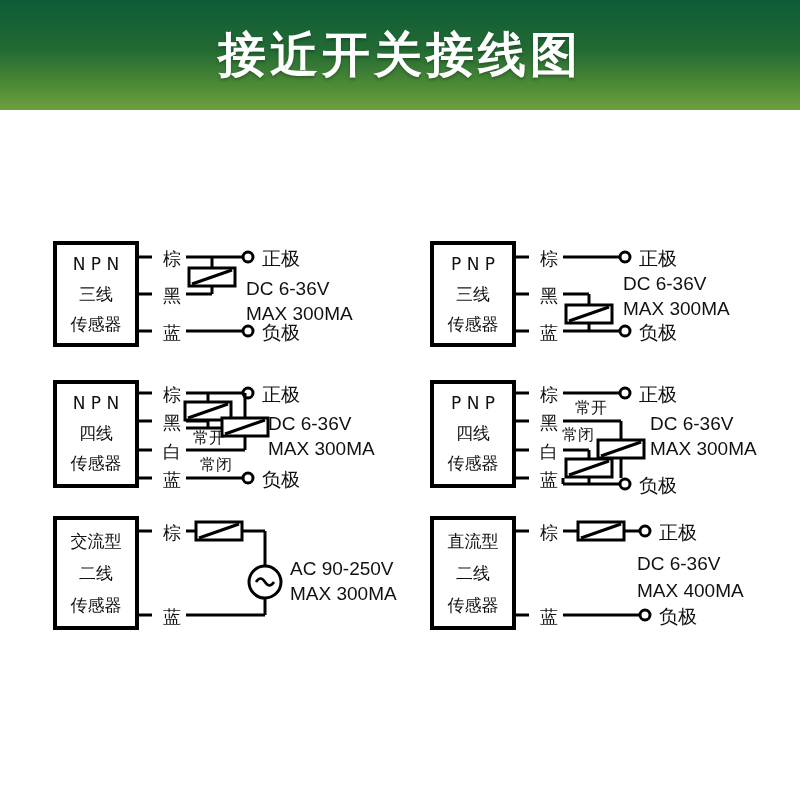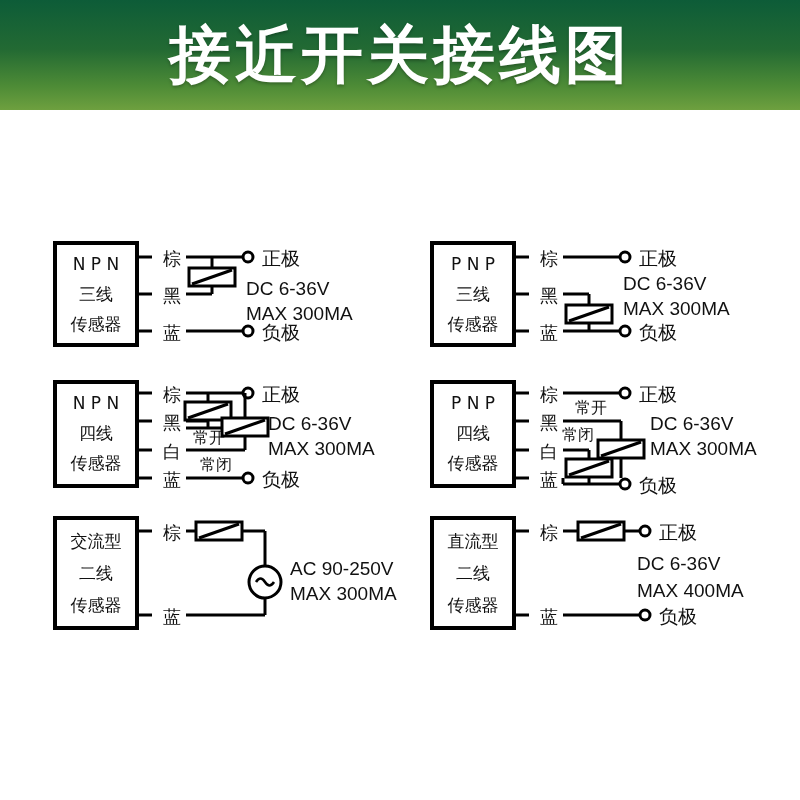--- a/index.html
+++ b/index.html
@@ -23,21 +23,21 @@
   }
   #banner-title {
     position: absolute;
     left: 0; top: 0;
     width: 800px;
     height: 110px;
     display: flex;
     align-items: center;
     justify-content: center;
     color: #ffffff;
-    font-size: 62px;
+    font-size: 48px;
     font-weight: bold;
     letter-spacing: 4px;
     font-family: "DejaVu Sans", "Liberation Sans", sans-serif;
     text-shadow: 0 2px 3px rgba(0,0,0,0.25);
   }
   #canvas {
     position: absolute;
     left: 0; top: 110px;
     width: 652px;
     height: 690px;

